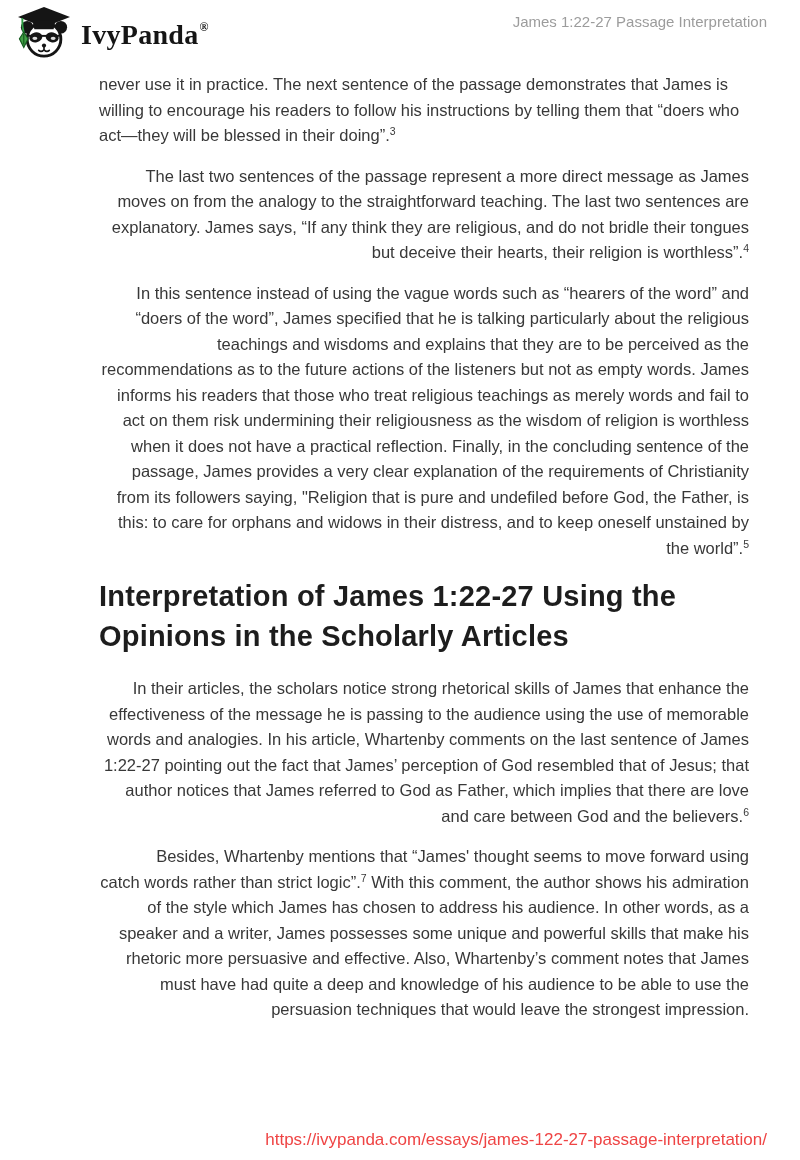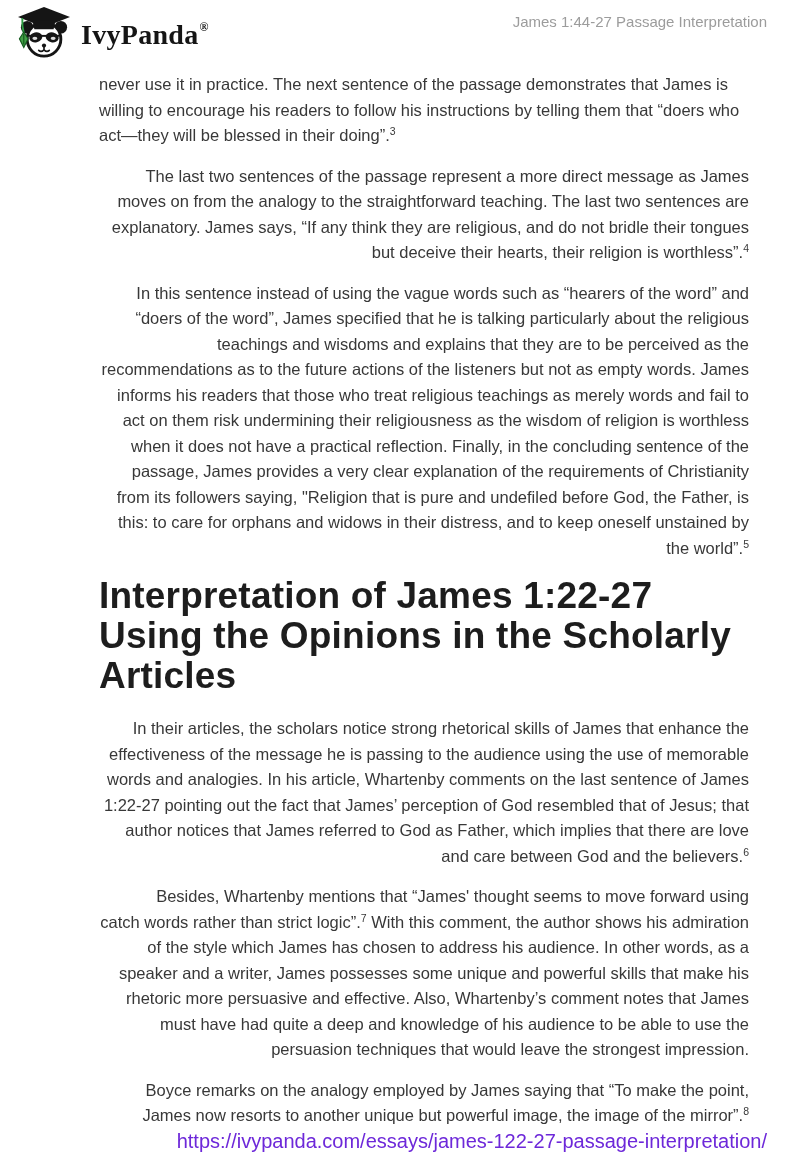--- a/index.html
+++ b/index.html
@@ -67,33 +67,33 @@
     line-height: 25.5px;
     color: #383838;
   }
   .para.indent { text-indent: 29px; text-align: right; }
   .para sup {
     font-size: 10.5px;
     line-height: 0;
   }
   .section-heading {
     margin: 15px 0 20px 0;
-    font-size: 37px;
+    font-size: 29px;
     line-height: 40px;
     font-weight: 700;
     color: #1d1d1d;
     letter-spacing: 0.2px;
   }
   
   .footer-url {
     position: absolute;
     top: 1130px;
     right: 33px;
-    font-size: 20px;
-    color: #6d28d9;
+    font-size: 17px;
+    color: #ef4444;
   }
 </style>
 </head>
 <body>
 
 <div class="page">
 
   <div class="header-brand">
     <svg class="logo-icon" viewBox="0 0 60 54" aria-hidden="true">
 
@@ -116,27 +116,26 @@
       <polygon points="30,0 57,10.5 30,21 3,10.5" fill="#151515"></polygon>
       <path d="M18 14 L42 14 L40 23 L20 23 Z" fill="#151515"></path>
 
       <path d="M7.5 11.5 Q7 20 9 27" stroke="#2f9e44" stroke-width="2" fill="none"></path>
       <polygon points="9,26 4.5,33 9,42 13.5,33" fill="#43a047" stroke="#14591f" stroke-width="1.2"></polygon>
       <line x1="9" y1="28" x2="9" y2="39" stroke="#14591f" stroke-width="1.2"></line>
     </svg>
     <span class="brand-text"><span>IvyPanda</span><span class="brand-reg">®</span></span>
   </div>
 
-  <div class="doc-title">James 1:44-27 Passage Interpretation</div>
+  <div class="doc-title">James 1:22-27 Passage Interpretation</div>
 
   <article class="content">
       <p class="para">never use it in practice. The next sentence of the passage demonstrates that James is willing to encourage his readers to follow his instructions by telling them that “doers who act—they will be blessed in their doing”.<sup>3</sup></p>
       <p class="para indent">The last two sentences of the passage represent a more direct message as James moves on from the analogy to the straightforward teaching. The last two sentences are explanatory. James says, “If any think they are religious, and do not bridle their tongues but deceive their hearts, their religion is worthless”.<sup>4</sup></p>
       <p class="para indent">In this sentence instead of using the vague words such as “hearers of the word” and “doers of the word”, James specified that he is talking particularly about the religious teachings and wisdoms and explains that they are to be perceived as the recommendations as to the future actions of the listeners but not as empty words. James informs his readers that those who treat religious teachings as merely words and fail to act on them risk undermining their religiousness as the wisdom of religion is worthless when it does not have a practical reflection. Finally, in the concluding sentence of the passage, James provides a very clear explanation of the requirements of Christianity from its followers saying, "Religion that is pure and undefiled before God, the Father, is this: to care for orphans and widows in their distress, and to keep oneself unstained by the world”.<sup>5</sup></p>
       <h2 class="section-heading">Interpretation of James 1:22-27 Using the Opinions in the Scholarly Articles</h2>
       <p class="para indent">In their articles, the scholars notice strong rhetorical skills of James that enhance the effectiveness of the message he is passing to the audience using the use of memorable words and analogies. In his article, Whartenby comments on the last sentence of James 1:22-27 pointing out the fact that James’ perception of God resembled that of Jesus; that author notices that James referred to God as Father, which implies that there are love and care between God and the believers.<sup>6</sup></p>
       <p class="para indent">Besides, Whartenby mentions that “James' thought seems to move forward using catch words rather than strict logic”.<sup>7</sup> With this comment, the author shows his admiration of the style which James has chosen to address his audience. In other words, as a speaker and a writer, James possesses some unique and powerful skills that make his rhetoric more persuasive and effective. Also, Whartenby’s comment notes that James must have had quite a deep and knowledge of his audience to be able to use the persuasion techniques that would leave the strongest impression.</p>
-      <p class="para indent">Boyce remarks on the analogy employed by James saying that “To make the point, James now resorts to another unique but powerful image, the image of the mirror”.<sup>8</sup></p>
     </article>
 
   <div class="footer-url">https://ivypanda.com/essays/james-122-27-passage-interpretation/</div>
 
 </div>
 
 </body></html>

